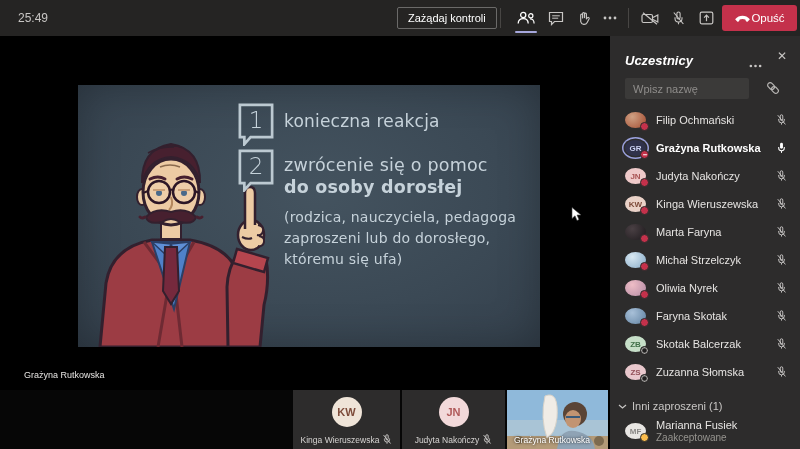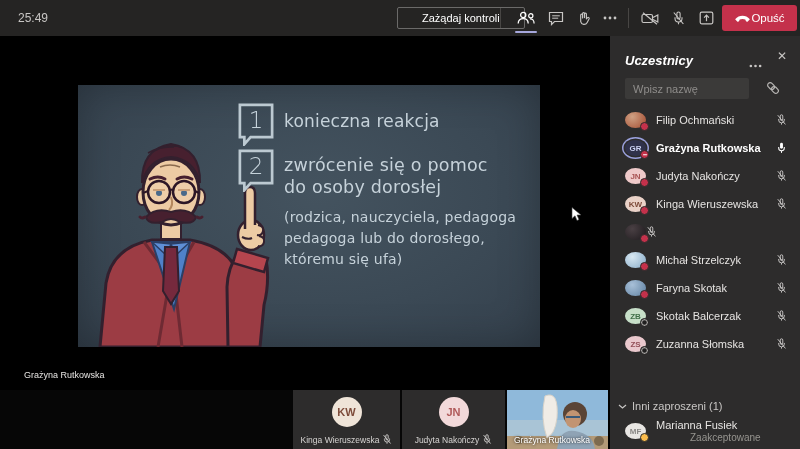--- a/index.html
+++ b/index.html
@@ -3,21 +3,21 @@
 <meta charset="utf-8">
 <style>
   html,body{margin:0;padding:0;background:#000;}
   .app{position:relative;width:800px;height:449px;overflow:hidden;background:#000;
        font-family:"Liberation Sans",sans-serif;-webkit-font-smoothing:antialiased;}
 
   
   .topbar{position:absolute;left:0;top:0;width:800px;height:36px;background:#252423;z-index:5;}
   .timer{position:absolute;left:18px;top:11px;font-size:12px;color:#c8c6c4;}
   .req-btn{position:absolute;left:397px;top:7px;height:22px;box-sizing:border-box;
-           padding:0 24px;background:transparent;border:1px solid #6b6a69;border-radius:2px;
+           padding:0 10px;background:transparent;border:1px solid #6b6a69;border-radius:2px;
            color:#fff;font-size:11px;line-height:20px;font-family:inherit;cursor:pointer;}
   .sep{position:absolute;top:8px;width:1px;height:20px;background:#484644;}
   .tb-icon{position:absolute;top:6px;width:24px;height:24px;display:flex;align-items:center;
            justify-content:center;color:#c8c6c4;cursor:pointer;}
   .tb-icon.active{color:#fff;}
   .tab-underline{position:absolute;left:515px;top:31px;width:22px;height:2px;background:#a6a7dc;border-radius:1px;}
   .leave-btn{position:absolute;left:722px;top:5px;width:75px;height:26px;background:#c4314b;
              border:none;border-radius:3px;color:#fff;font-size:11.5px;font-family:inherit;
              display:flex;align-items:center;justify-content:center;cursor:pointer;}
 
@@ -31,21 +31,21 @@
   .badge1{left:160px;top:18px;}
   .badge2{left:160px;top:64px;}
   .badge-num{position:absolute;width:36px;text-align:center;color:#c5d2da;font-size:23px;
              font-family:"DejaVu Sans",sans-serif;font-weight:200;}
   .num1{left:160px;top:22px;}
   .num2{left:160px;top:68px;}
   .slide-text{position:absolute;color:#c6d2da;white-space:nowrap;letter-spacing:.2px;
               font-family:"DejaVu Sans",sans-serif;}
   .t1 {left:206px;top:26px;font-size:17px;}
   .t2a{left:206px;top:70px;font-size:17.5px;}
-  .t2b{left:206px;top:92px;font-size:17.5px;}
+  .t2b{left:206px;top:92px;font-size:17.5px;font-weight:bold;}
   .n1 {left:206px;top:124px;font-size:14px;}
   .n2 {left:206px;top:145px;font-size:14px;}
   .n3 {left:206px;top:166px;font-size:14px;}
   .cursor{position:absolute;left:571px;top:171px;}
   .presenter-label{position:absolute;left:24px;top:334px;font-size:9px;color:#e6e4e2;}
 
   
   .filmstrip{position:absolute;left:0;top:390px;width:608px;height:59px;background:#060606;}
   .tile{position:absolute;top:0;height:59px;background:#2d2c2c;overflow:hidden;cursor:pointer;}
   .tile1{left:293px;width:107px;}
@@ -82,21 +82,21 @@
   .st-busy{background:#c4314b;}
   .st-dnd{background:#c4314b;}
   .st-dnd::after{content:"";position:absolute;left:50%;top:50%;transform:translate(-50%,-50%);
                  width:4px;height:1.5px;background:#fff;border-radius:1px;}
   .st-offline{background:#201f1f;box-shadow:inset 0 0 0 1.2px #a5a3a1;}
   .st-away{background:#fbbc4c;}
   .p-text{margin-left:10px;flex:1;min-width:0;display:flex;flex-direction:column;justify-content:center;}
   .p-name{font-size:11px;color:#e6e4e2;white-space:nowrap;overflow:hidden;line-height:13px;}
   .p-name.bold{font-weight:bold;color:#fff;}
   .p-sub{font-size:10px;color:#96948f;line-height:12px;display:none;}
-  .o-row .p-sub{display:block;margin-left:34px;}
+  .o-row .p-sub{display:block;}
   .mic{color:#c8c6c4;flex:none;}
   .others-hdr{position:absolute;left:8px;top:364px;display:flex;align-items:center;gap:5px;
               font-size:11px;color:#c8c6c4;cursor:pointer;}
   .olist{position:absolute;left:0;top:378px;width:190px;}
 </style>
 </head>
 <body>
 
 <div class="app">
 
@@ -225,21 +225,21 @@
       <span class="badge-num num1">1</span>
       <svg class="badge-svg badge2" width="36" height="43" viewBox="0 0 40 48">
           <path d="M2,2 H38 V38 H14 L7,46 V38 H2 Z" fill="none" stroke="#bcc9d1" stroke-width="3"></path>
         </svg>
       <span class="badge-num num2">2</span>
 
       <div class="slide-text t1">konieczna reakcja</div>
       <div class="slide-text t2a">zwrócenie się o pomoc</div>
       <div class="slide-text t2b">do osoby dorosłej</div>
       <div class="slide-text n1">(rodzica, nauczyciela, pedagoga</div>
-      <div class="slide-text n2">pedagoga lub do dorosłego,</div>
+      <div class="slide-text n2">zaproszeni lub do dorosłego,</div>
       <div class="slide-text n3">któremu się ufa)</div>
     </div>
 
     <svg class="cursor" width="11" height="15" viewBox="0 0 11 15">
         <path d="M1,0.5 L1,11.5 L4,8.8 L6,13.5 L8,12.6 L6,8 L10,8 Z" fill="#fff" stroke="#444" stroke-width="0.6"></path>
       </svg>
     <div class="presenter-label">Grażyna Rutkowska</div>
   </div>
 
   <div class="filmstrip">
@@ -382,20 +382,24 @@
             <line x1="1.8" y1="1.5" x2="11.4" y2="13" stroke="currentColor" stroke-width="1.2"></line>
           </svg>
 
   </div>
 
   <div class="p-row">
     <div class="p-avatar" style="background: radial-gradient(circle at 35% 30%, rgb(74, 64, 68), rgb(29, 25, 28));">
       <span class="p-init"></span>
       <span class="p-status st-busy"></span>
     </div>
+    <div class="p-text">
+      <span class="p-name">Marta Faryna</span>
+
+    </div>
     <svg class="mic mic-off" width="11" height="12" viewBox="0 0 13 15">
             <rect x="4.9" y="1" width="3.2" height="7" rx="1.6" fill="none" stroke="currentColor" stroke-width="1.2"></rect>
             <path d="M3,6.2 v1.4 a3.5,3.5 0 0 0 7,0 V6.2" fill="none" stroke="currentColor" stroke-width="1.2"></path>
             <line x1="6.5" y1="11.3" x2="6.5" y2="13.3" stroke="currentColor" stroke-width="1.2"></line>
             <line x1="1.8" y1="1.5" x2="11.4" y2="13" stroke="currentColor" stroke-width="1.2"></line>
           </svg>
 
   </div>
 
   <div class="p-row">
@@ -409,20 +413,37 @@
     </div>
     <svg class="mic mic-off" width="11" height="12" viewBox="0 0 13 15">
             <rect x="4.9" y="1" width="3.2" height="7" rx="1.6" fill="none" stroke="currentColor" stroke-width="1.2"></rect>
             <path d="M3,6.2 v1.4 a3.5,3.5 0 0 0 7,0 V6.2" fill="none" stroke="currentColor" stroke-width="1.2"></path>
             <line x1="6.5" y1="11.3" x2="6.5" y2="13.3" stroke="currentColor" stroke-width="1.2"></line>
             <line x1="1.8" y1="1.5" x2="11.4" y2="13" stroke="currentColor" stroke-width="1.2"></line>
           </svg>
 
   </div>
 
+  <div class="p-row">
+    <div class="p-avatar" style="background: radial-gradient(circle at 35% 30%, rgb(238, 189, 198), rgb(178, 137, 163));">
+      <span class="p-init"></span>
+      <span class="p-status st-busy"></span>
+    </div>
+    <div class="p-text">
+      <span class="p-name">Oliwia Nyrek</span>
+
+    </div>
+    <svg class="mic mic-off" width="11" height="12" viewBox="0 0 13 15">
+            <rect x="4.9" y="1" width="3.2" height="7" rx="1.6" fill="none" stroke="currentColor" stroke-width="1.2"></rect>
+            <path d="M3,6.2 v1.4 a3.5,3.5 0 0 0 7,0 V6.2" fill="none" stroke="currentColor" stroke-width="1.2"></path>
+            <line x1="6.5" y1="11.3" x2="6.5" y2="13.3" stroke="currentColor" stroke-width="1.2"></line>
+            <line x1="1.8" y1="1.5" x2="11.4" y2="13" stroke="currentColor" stroke-width="1.2"></line>
+          </svg>
+
+  </div>
 
   <div class="p-row">
     <div class="p-avatar" style="background: radial-gradient(circle at 35% 30%, rgb(168, 192, 216), rgb(94, 128, 160));">
       <span class="p-init"></span>
       <span class="p-status st-busy"></span>
     </div>
     <div class="p-text">
       <span class="p-name">Faryna Skotak</span>
 
     </div>

